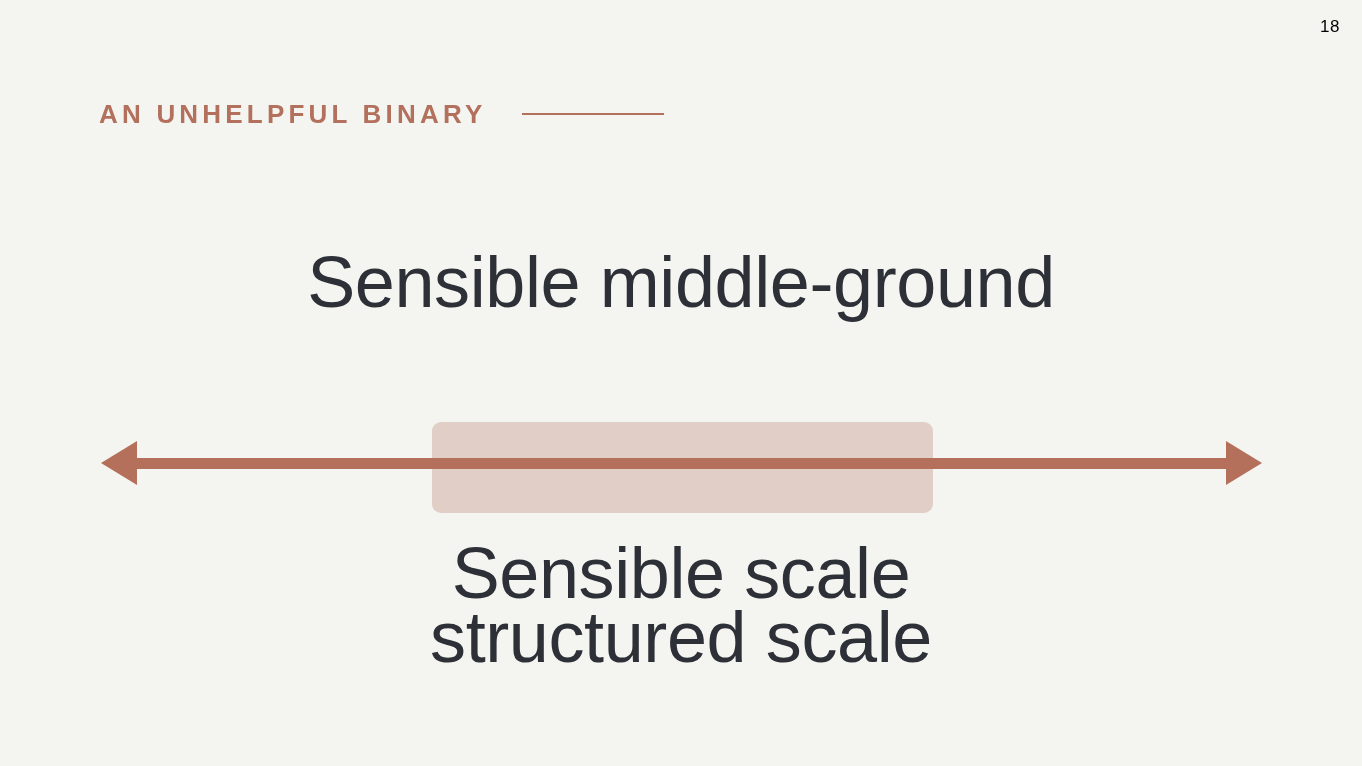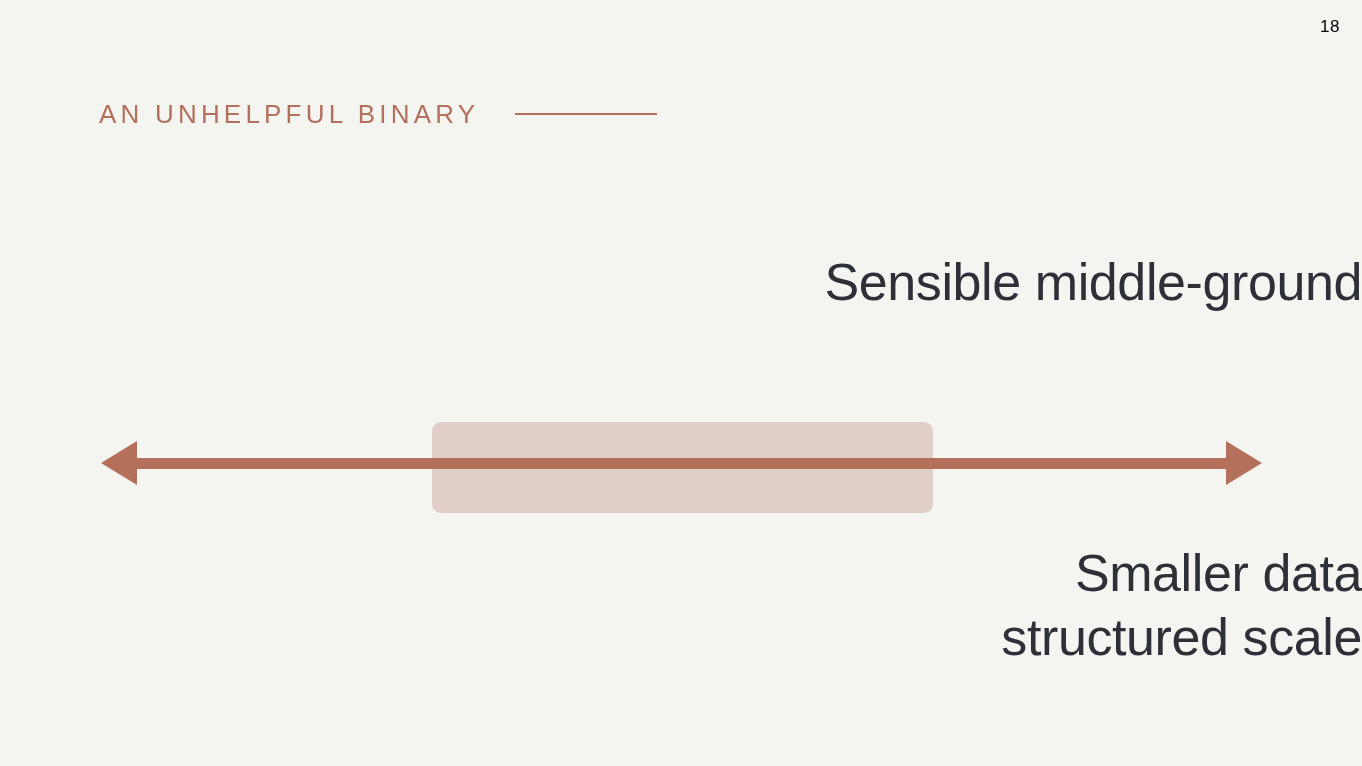--- a/index.html
+++ b/index.html
@@ -42,21 +42,21 @@
     top: 96px;
     display: flex;
     align-items: center;
     height: 36px;
   }
   .kicker-label {
     font-size: 26px;
     letter-spacing: 4.2px;
     color: #b3705c;
     font-family: "Liberation Sans", sans-serif;
-    font-weight: 400;
+    font-weight: 700;
     white-space: nowrap;
     line-height: 1;
   }
   .kicker-rule {
     width: 142px;
     height: 2px;
     background: #b3705c;
     margin-left: 36px;
     flex: none;
   }
@@ -105,25 +105,25 @@
   .arrowhead.right {
     left: 1226px;
     border-left: 36px solid #b5705c;
   }
 
   
   .label-block {
     position: absolute;
     left: 0;
     width: 1362px;
-    text-align: right;
+    text-align: center;
     color: #2e3038;
     font-family: "Liberation Sans", sans-serif;
     font-weight: 400;
-    font-size: 52px;
+    font-size: 72px;
     line-height: 64px;
     letter-spacing: -0.4px;
   }
   .label-block.above {
     top: 250px;
   }
   .label-block.below {
     top: 541px;
   }
   .label-line {
@@ -148,17 +148,17 @@
     <div class="axis-line"></div>
     <div class="arrowhead left"></div>
     <div class="arrowhead right"></div>
   </div>
 
   <div class="label-block above">
     <span class="label-line">Sensible middle-ground</span>
   </div>
 
   <div class="label-block below">
-    <span class="label-line">Smaller data</span>
+    <span class="label-line">Sensible scale</span>
     <span class="label-line">structured scale</span>
   </div>
 
 </div>
 
 </body></html>

